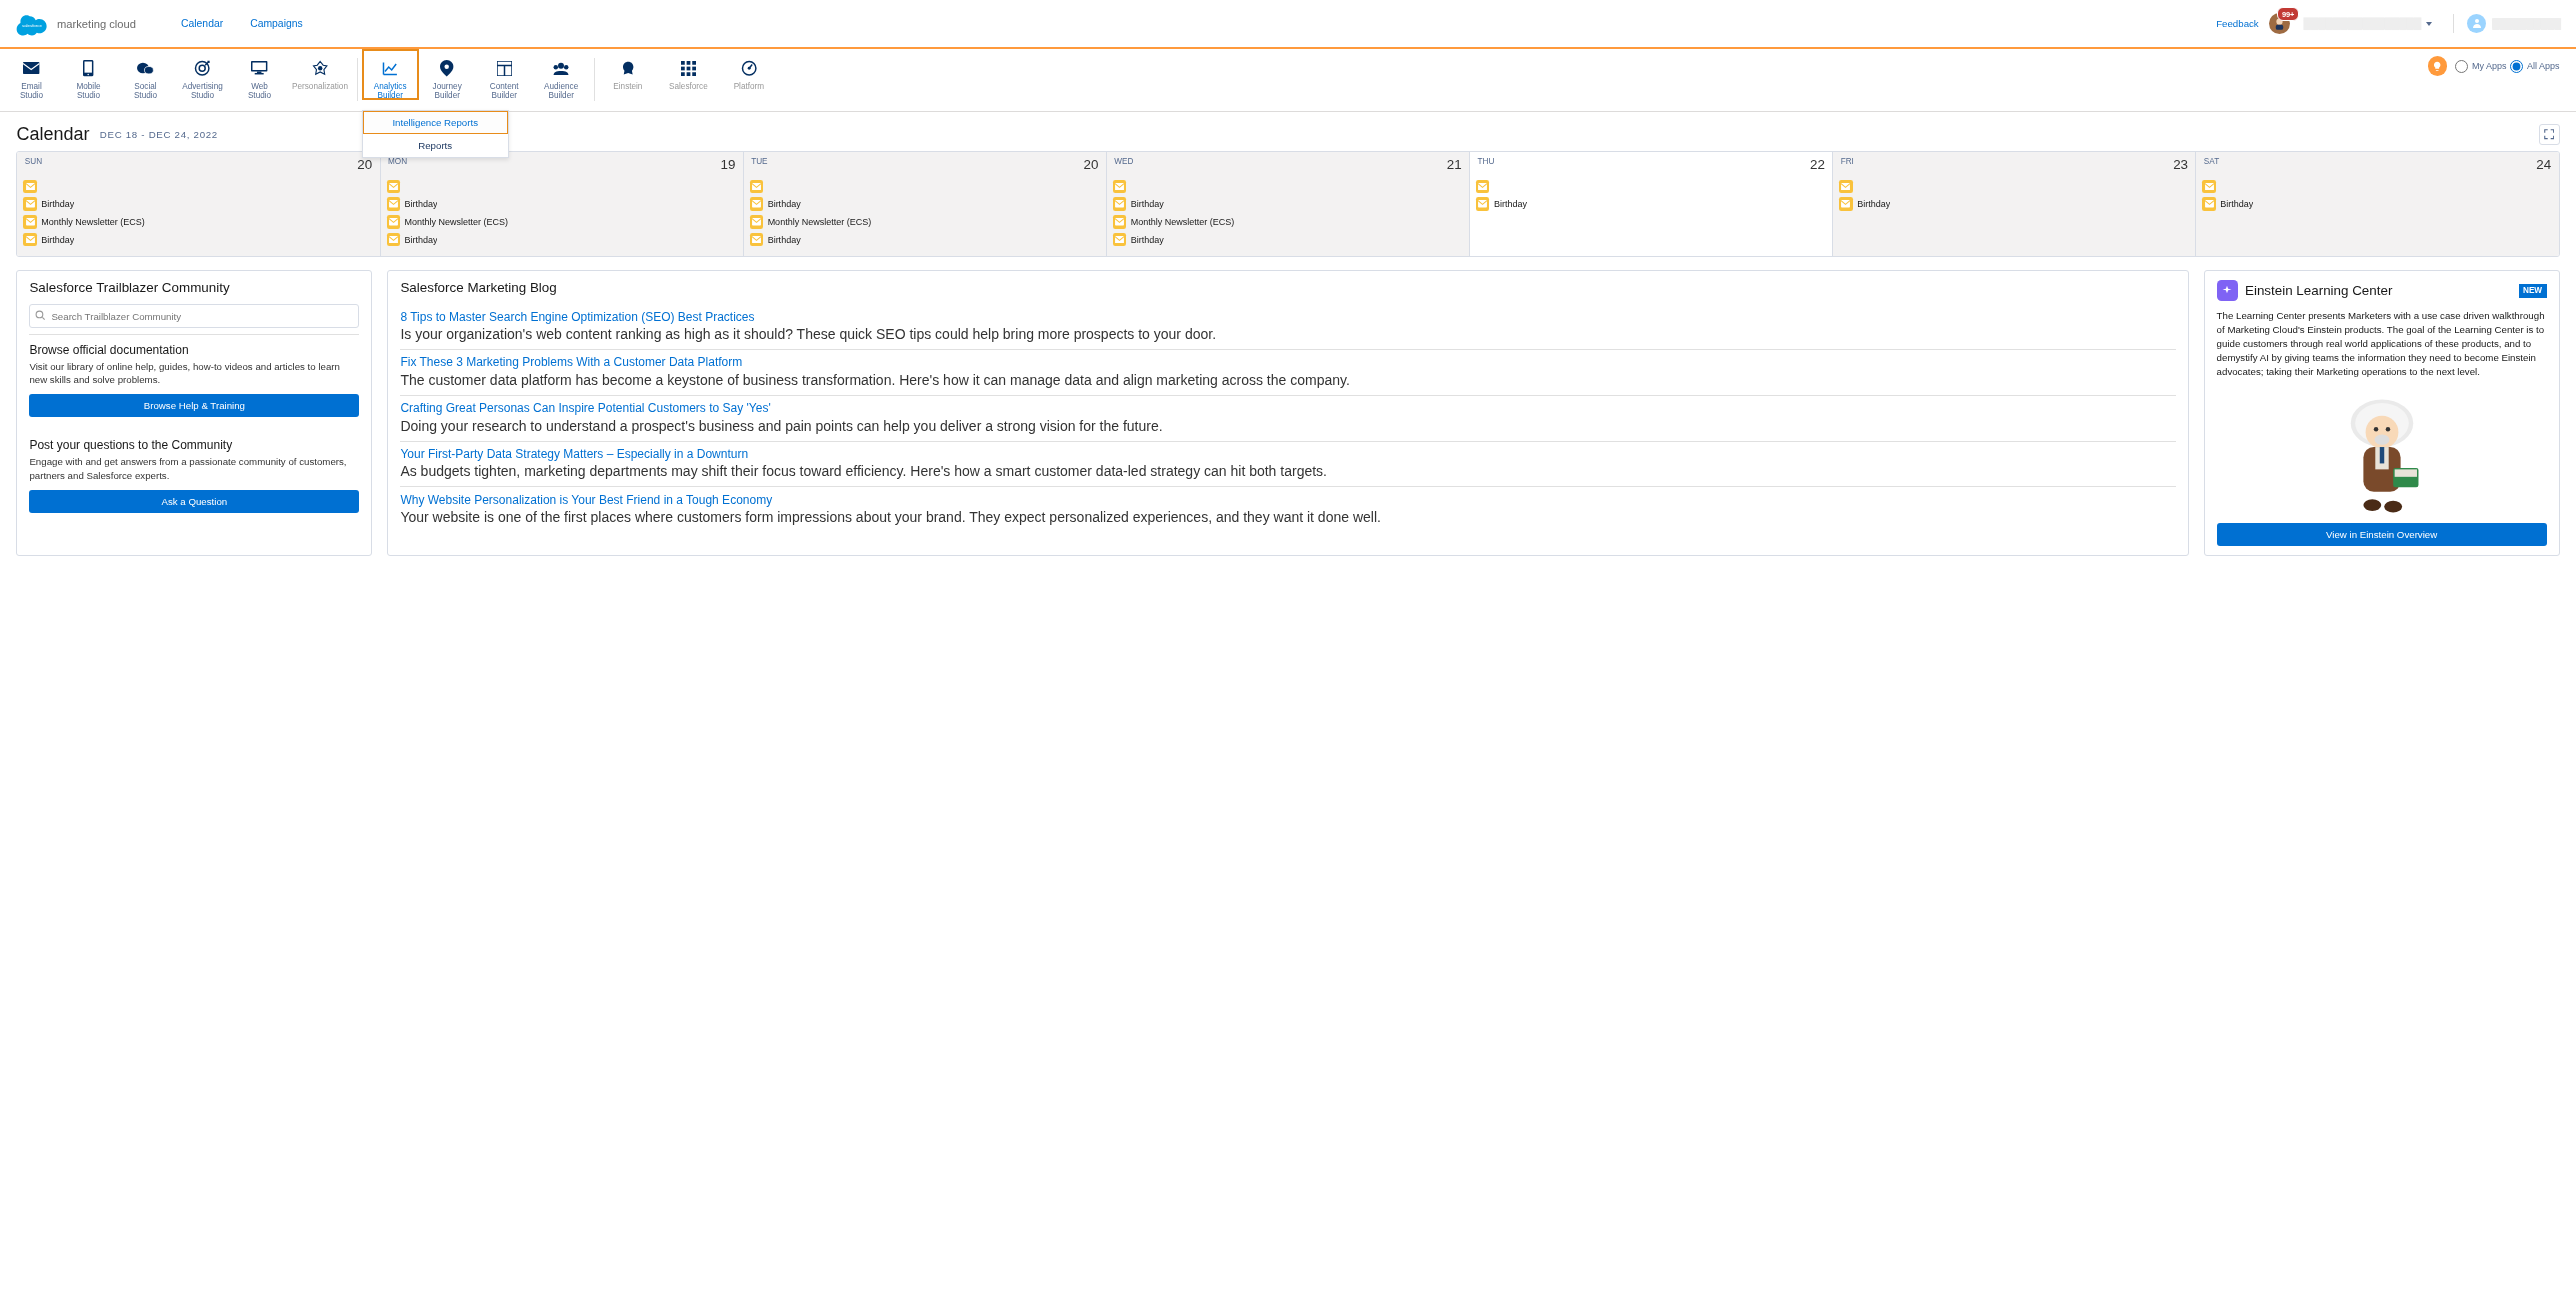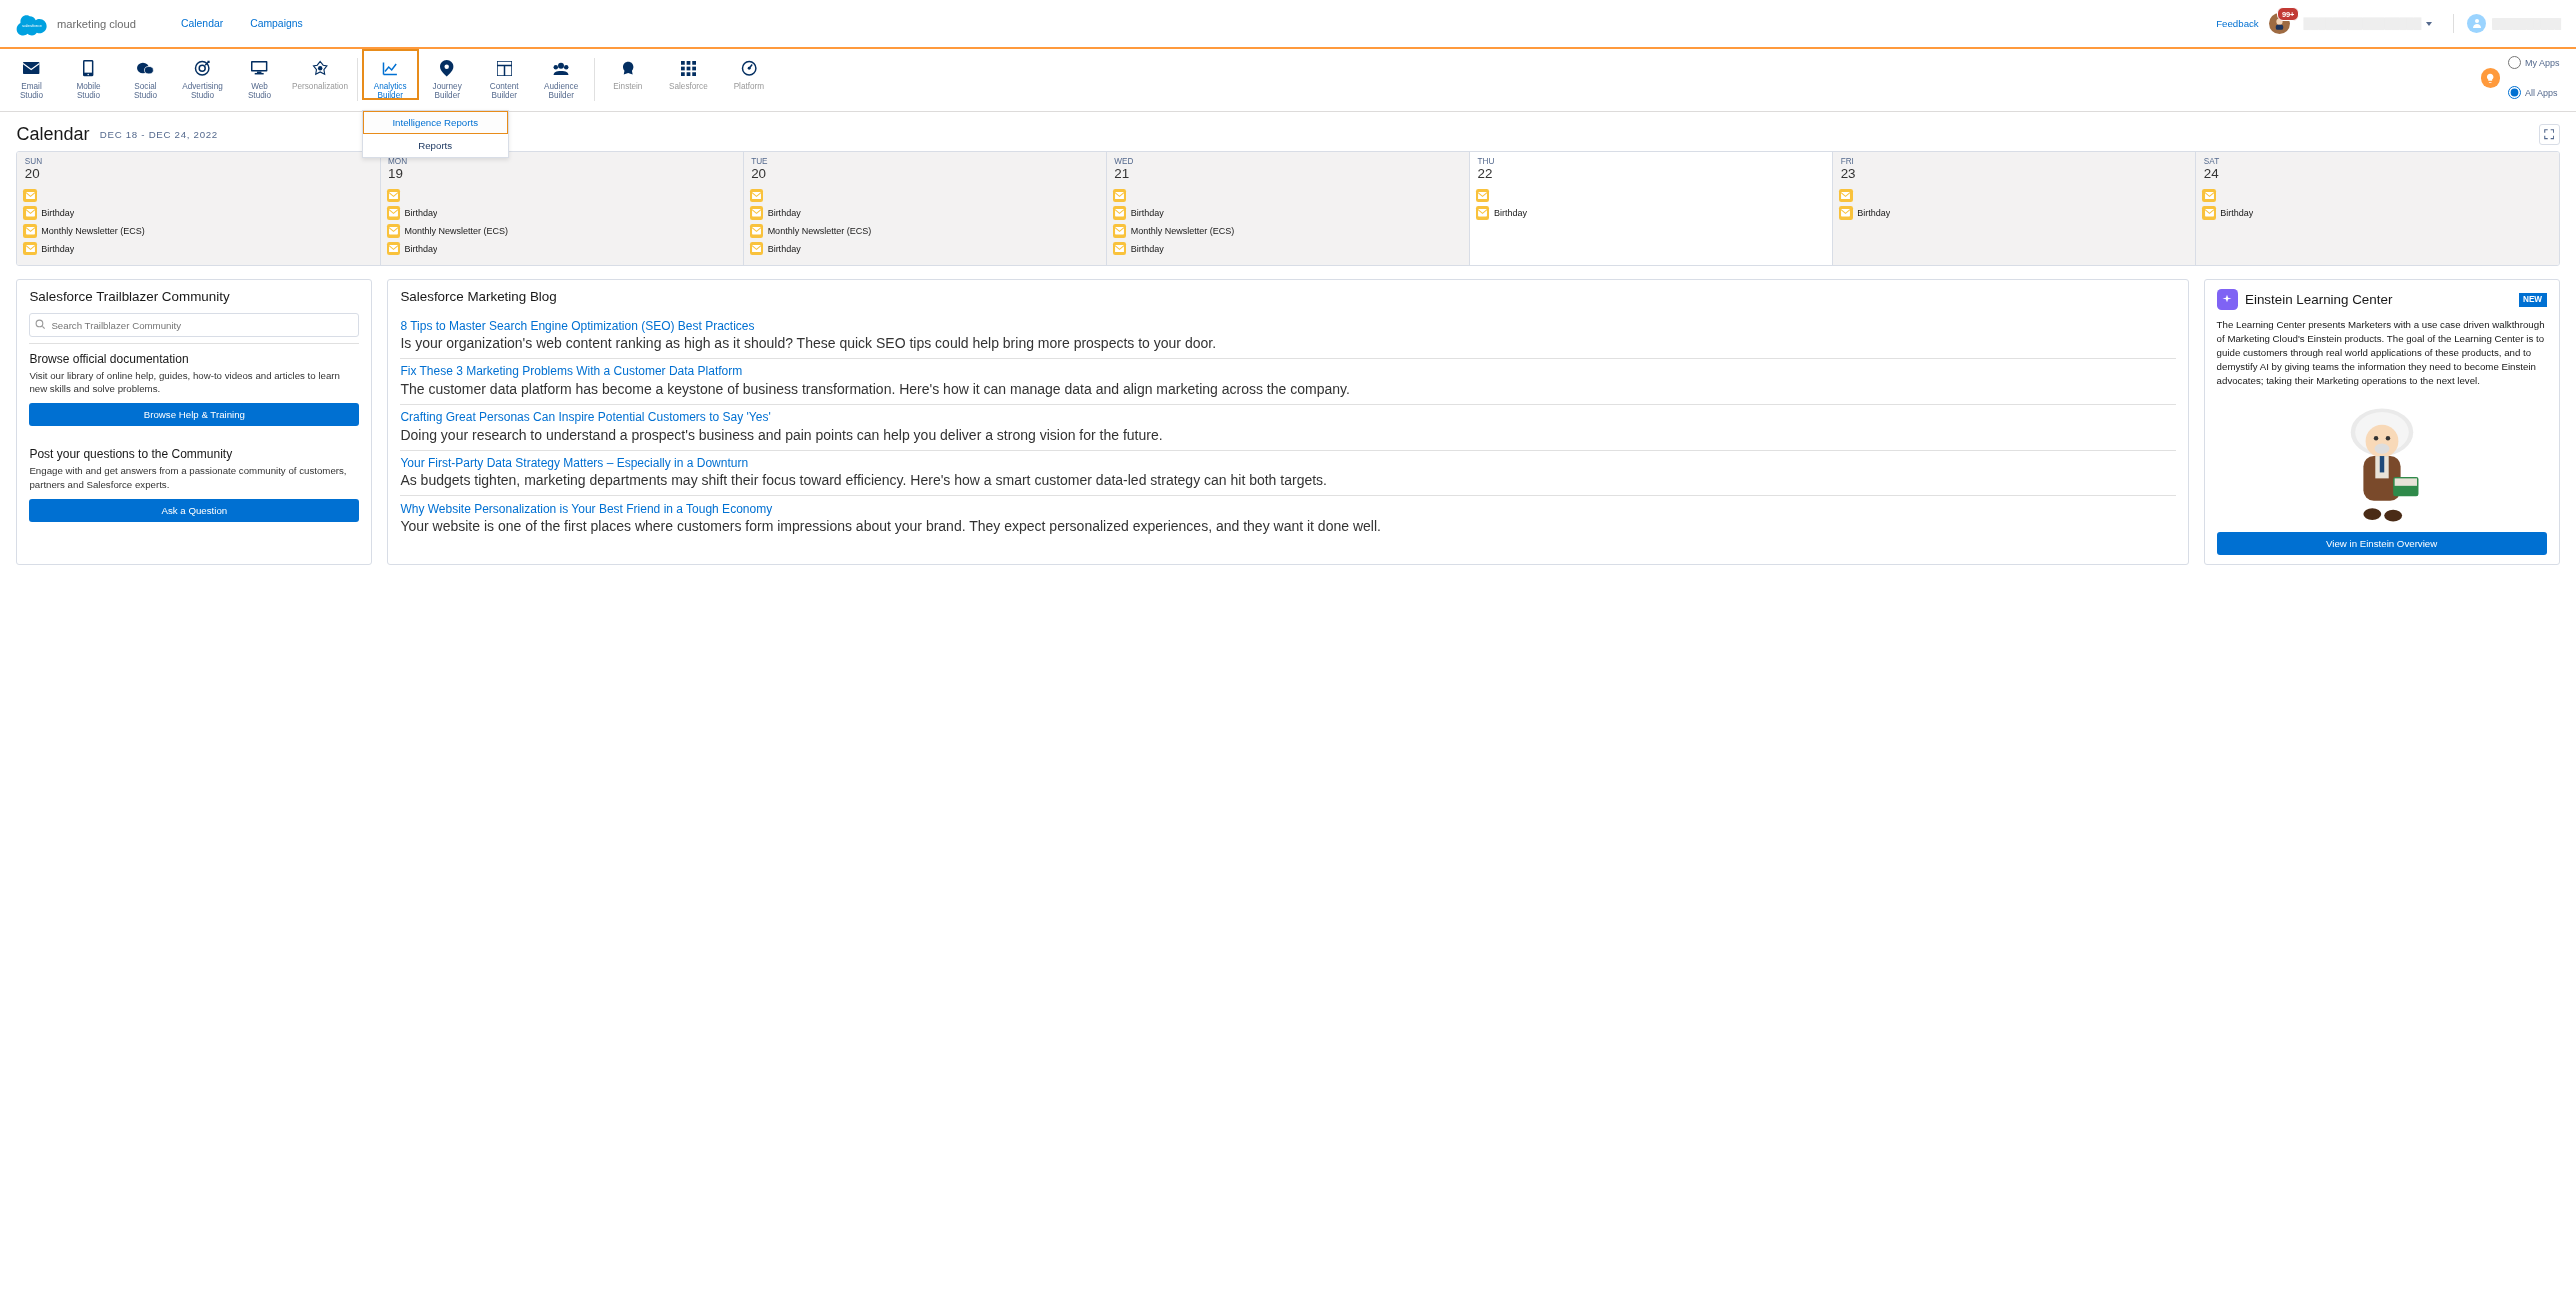--- a/index.html
+++ b/index.html
@@ -43,21 +43,21 @@
 
 .page-head { display:flex; align-items:center; padding: 12px 16.4px 6px;}
 .page-title { font-size: 18px; font-weight: 400; margin-right: 10.4px;}
 .page-date { font-size: 9.7px; letter-spacing: 0.7px; color:#54698d;}
 .expand-btn { margin-left:auto; width:21px;height:21px;border:0.7px solid #d8dde6;border-radius:3px; display:flex;align-items:center;justify-content:center; cursor:pointer; color:#54698d;}
 
 .calendar-row { display:flex; margin: 0 16.4px; border:0.7px solid #d8dde6; border-radius:3px; overflow:hidden;}
 .day-col { flex:1; border-right:0.7px solid #d8dde6; min-width:0;}
 .day-col:last-child{border-right:none;}
 .day-col.inactive { background:#f3f2f2;}
-.day-head { display:flex; justify-content:space-between; padding: 4.5px 7.4px 3px; font-size:8.2px; color:#54698d;flex-direction:column;}
+.day-head { display:flex; justify-content:space-between; padding: 4.5px 7.4px 3px; font-size:8.2px; color:#54698d;}
 .day-num { font-size:13.4px; color:#333;}
 .day-body { padding: 3px 4.5px 7.4px;}
 .evt { display:flex; align-items:center; gap:4.5px; padding: 2.2px 1.5px;}
 .evt-ico { width:13.4px; height:13.4px; border-radius:2.2px; background:#f9c23c; display:flex; align-items:center; justify-content:center; flex-shrink:0;}
 .evt-ico svg { width: 9px; height: 7.4px; fill:#fff;}
 .evt-lbl { font-size:9px; white-space:nowrap; overflow:hidden; text-overflow:ellipsis;}
 
 .panels { display:flex; gap: 15px; padding: 13.4px 16.4px;}
 .panel { border:0.7px solid #d8dde6; border-radius:3px; padding: 9px 12px;}
 .p1 { width: 356px;}
@@ -283,21 +283,21 @@
       </div>
     <div class="lbl">Platform</div>
   </div>
 
   <div class="app-right">
     <div class="bulb">
       <svg viewBox="0 0 16 16">
           <path d="M8 1c-3 0-5 2-5 5 0 2 1 3 2 4v2h6v-2c1-1 2-2 2-4 0-3-2-5-5-5zM6 14h4v1H6z"></path>
         </svg>
     </div>
-    <div style="display:flex;flex-direction:column;gap:17px;">
+    <div style="display:flex;flex-direction:row;gap:3px;">
       <label class="radio-row">
           <input type="radio" name="appscope" style="">
           <span>My Apps</span>
         </label>
       <label class="radio-row">
           <input type="radio" name="appscope" checked="" style="">
           <span>All Apps</span>
         </label>
     </div>
   </div>

